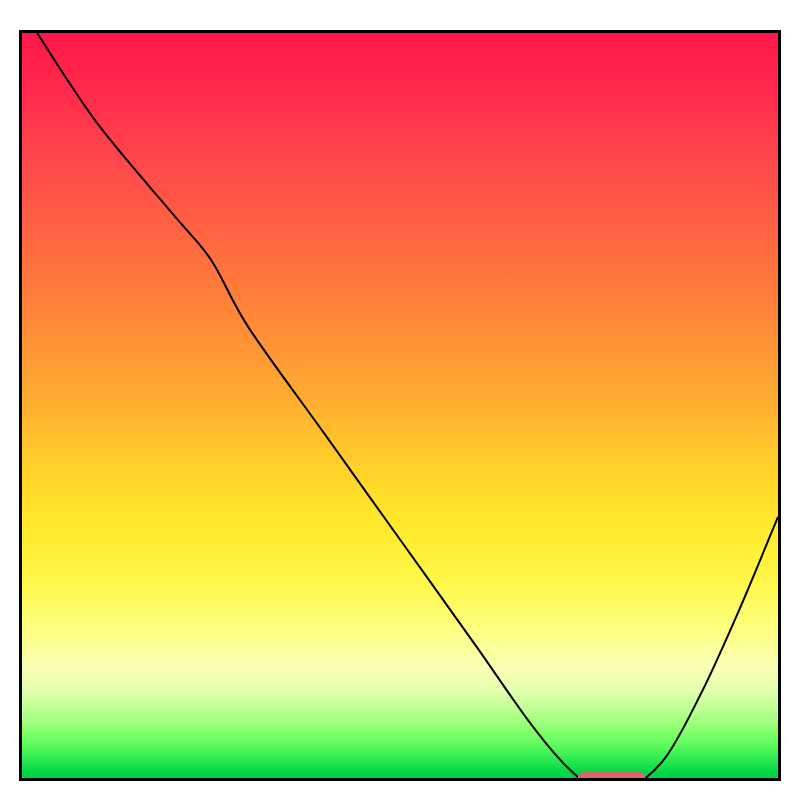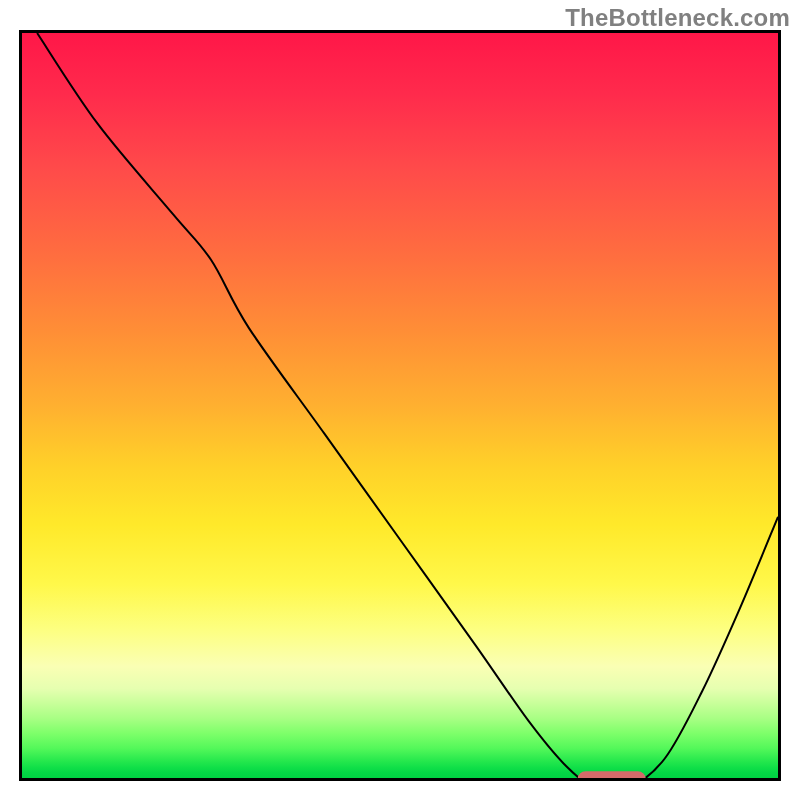--- a/index.html
+++ b/index.html
@@ -71,21 +71,20 @@
   }
   .marker rect {
     fill: #d46a6a;
   }
 </style>
 </head>
 <body>
 
 <div class="stage">
 
-  <div class="watermark">TheBottleneck.com</div>
 
   <div class="plot">
     <div class="gradient"></div>
 
     <svg class="curve" viewBox="0 0 100 100" preserveAspectRatio="none">
       <path id="curve-path" fill="none" stroke="#000000" stroke-width="2" stroke-linejoin="round" vector-effect="non-scaling-stroke" d="M 2 0 C 3.333333333333333 2, 7 8, 10 12 C 13 16, 17.5 21, 20 24 C 22.5 27, 23.333333333333332 27.5, 25 30 C 26.666666666666668 32.5, 27.5 35.166666666666664, 30 39 C 32.5 42.833333333333336, 36.666666666666664 48.333333333333336, 40 53 C 43.333333333333336 57.666666666666664, 46.666666666666664 62.333333333333336, 50 67 C 53.333333333333336 71.66666666666667, 57.166666666666664 77, 60 81 C 62.833333333333336 85, 65 88.33333333333333, 67 91 C 69 93.66666666666667, 70.5 95.5, 72 97 C 73.5 98.5, 74.66666666666667 99.5, 76 100 C 77.33333333333333 100.5, 78.5 100.66666666666667, 80 100 C 81.5 99.33333333333333, 83.33333333333333 98.16666666666667, 85 96 C 86.66666666666667 93.83333333333333, 88.33333333333333 90.33333333333333, 90 87 C 91.66666666666667 83.66666666666667, 93.33333333333333 79.83333333333333, 95 76 C 96.66666666666667 72.16666666666667, 99.16666666666667 66, 100 64"></path>
     </svg>
 
     <svg class="marker" viewBox="0 0 100 100" preserveAspectRatio="none">
       <rect id="marker-rect" rx="1.05" ry="1.05" x="73.5" y="97.65" width="9" height="2.1" fill="#d46a6a"></rect>

